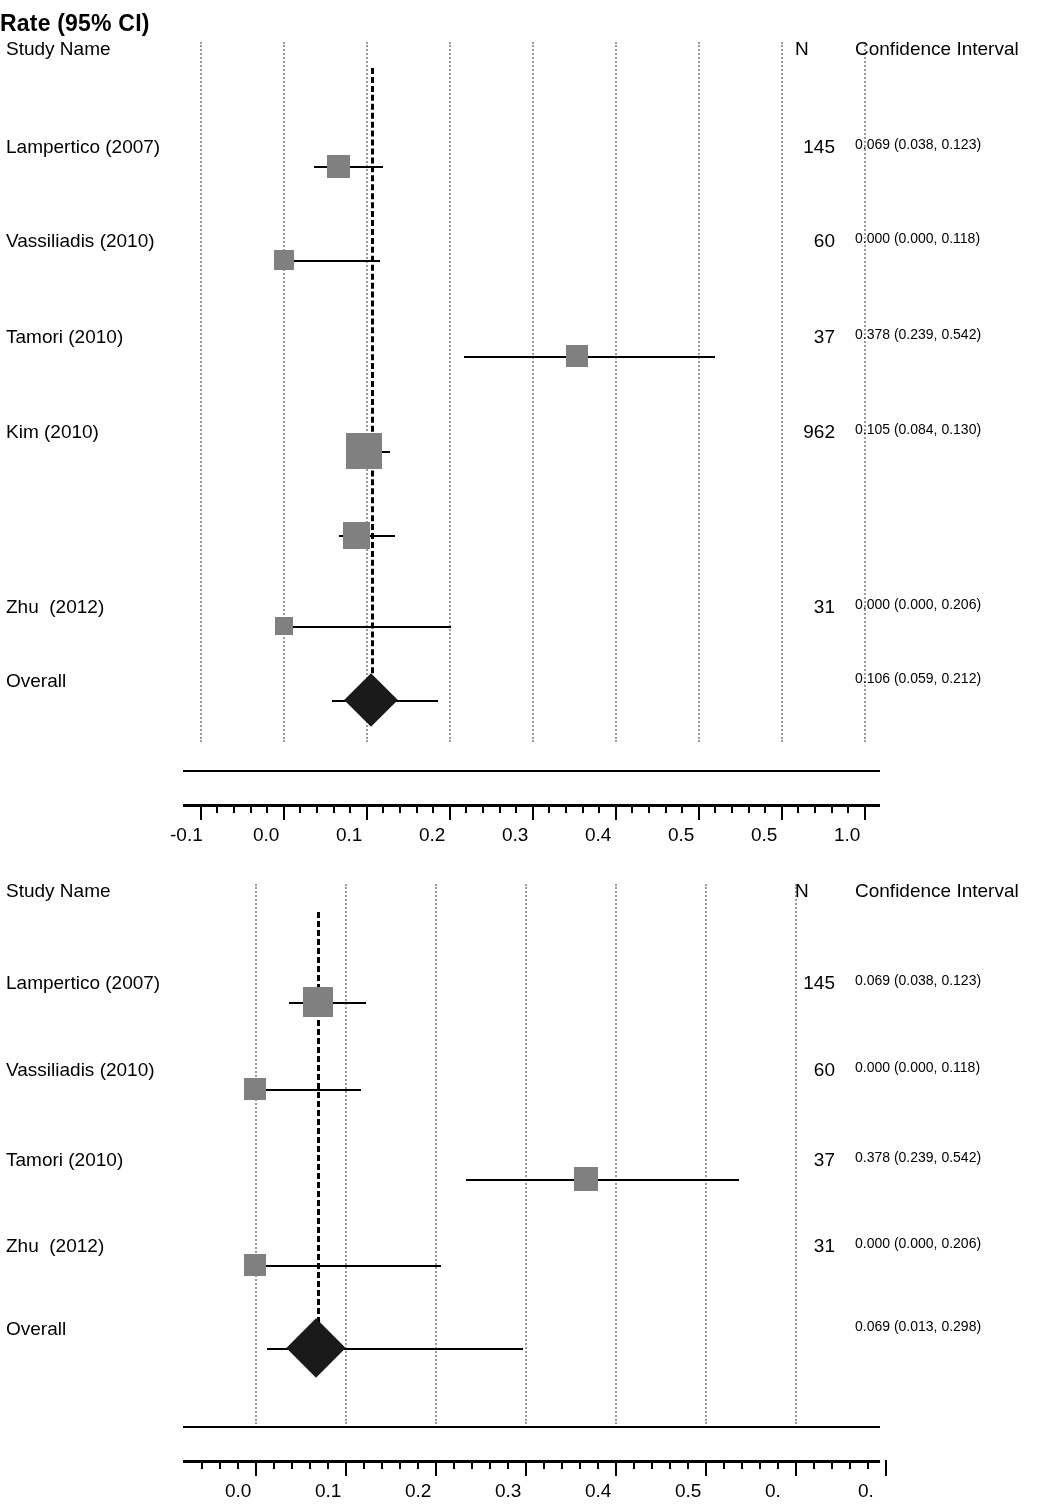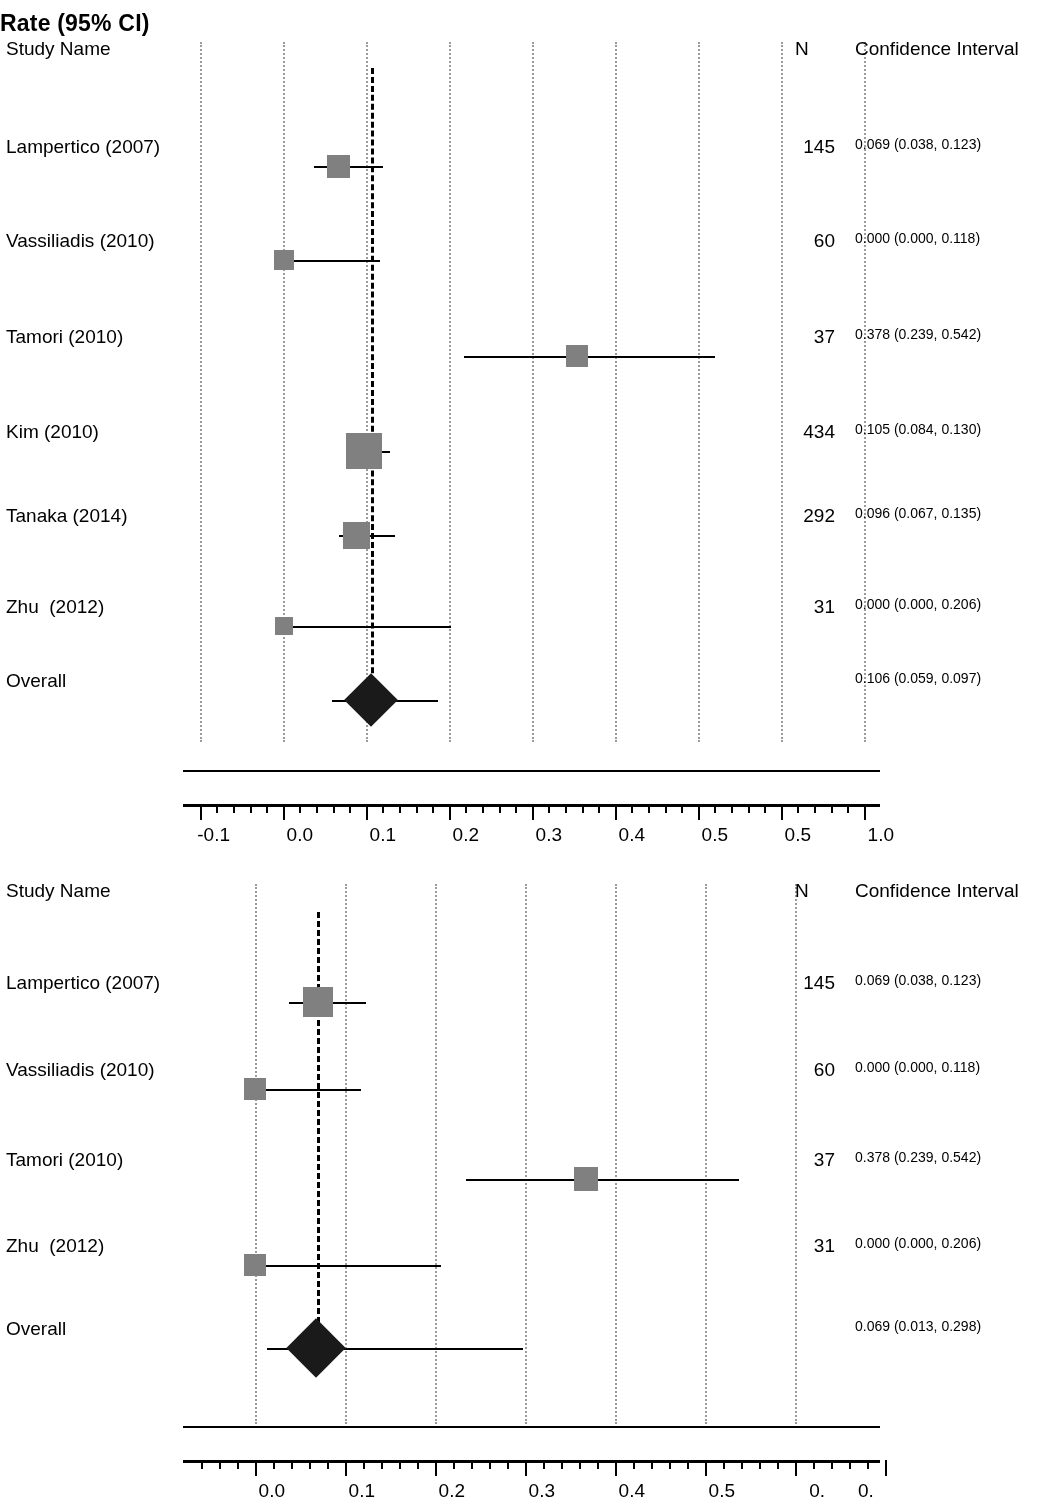--- a/index.html
+++ b/index.html
@@ -128,21 +128,21 @@
   .tick {
     position: absolute;
     width: 0;
     border-left: 2px solid #000000;
   }
   .tick.major { height: 16px; }
   .tick.minor { height: 9px; }
   .tick-label {
     position: absolute;
     font-size: 19px;
-    text-align: right;
+    text-align: left;
     width: 60px;
   }
 </style>
 </head>
 <body>
 
 <div class="page">
 
   <div class="title">Rate (95% CI)</div>
 
@@ -185,46 +185,41 @@
     <div class="row" style="top:278px;">
       <span class="row-label">Tamori (2010)</span>
       <span class="row-n" style="left:795px;">37</span>
       <span class="row-ci">0.378 (0.239, 0.542)</span>
     </div>
     <div class="whisker" style="left:464px; top:318px; width:251px;"></div>
     <div class="marker" style="left:566px; top:307px; width:22px; height:22px;"></div>
 
     <div class="row" style="top:373px;">
       <span class="row-label">Kim (2010)</span>
-      <span class="row-n" style="left:795px;">434</span>
+      <span class="row-n" style="left:795px;">962</span>
       <span class="row-ci">0.105 (0.084, 0.130)</span>
     </div>
     <div class="whisker" style="left:352px; top:413px; width:38px;"></div>
     <div class="marker" style="left:346px; top:395px; width:36px; height:36px;"></div>
 
-    <div class="row" style="top:457px;">
-      <span class="row-label">Tanaka (2014)</span>
-      <span class="row-n" style="left:795px;">292</span>
-      <span class="row-ci">0.096 (0.067, 0.135)</span>
-    </div>
     <div class="whisker" style="left:339px; top:497px; width:56px;"></div>
     <div class="marker" style="left:343px; top:484px; width:27px; height:27px;"></div>
 
     <div class="row" style="top:548px;">
       <span class="row-label">Zhu  (2012)</span>
       <span class="row-n" style="left:795px;">31</span>
       <span class="row-ci">0.000 (0.000, 0.206)</span>
     </div>
     <div class="whisker" style="left:283px; top:588px; width:168px;"></div>
     <div class="marker" style="left:275px; top:579px; width:18px; height:18px;"></div>
 
     <div class="row" style="top:622px;">
       <span class="row-label">Overall</span>
       <span class="row-n" style="left:795px;"></span>
-      <span class="row-ci">0.106 (0.059, 0.097)</span>
+      <span class="row-ci">0.106 (0.059, 0.212)</span>
     </div>
     <div class="whisker" style="left:332px; top:662px; width:106px;"></div>
     <div class="diamond" style="left:352px; top:643px; width:38px; height:38px;"></div>
 
     <div class="axis-rule" style="left:183px; top:732px; width:697px;"></div>
     <div class="axis-line" style="left:183px; top:766px; width:697px;"></div>
 
     <div class="tick major" style="left:200px; top:766px;"></div>
     <div class="tick major" style="left:283px; top:766px;"></div>
     <div class="tick major" style="left:366px; top:766px;"></div>

